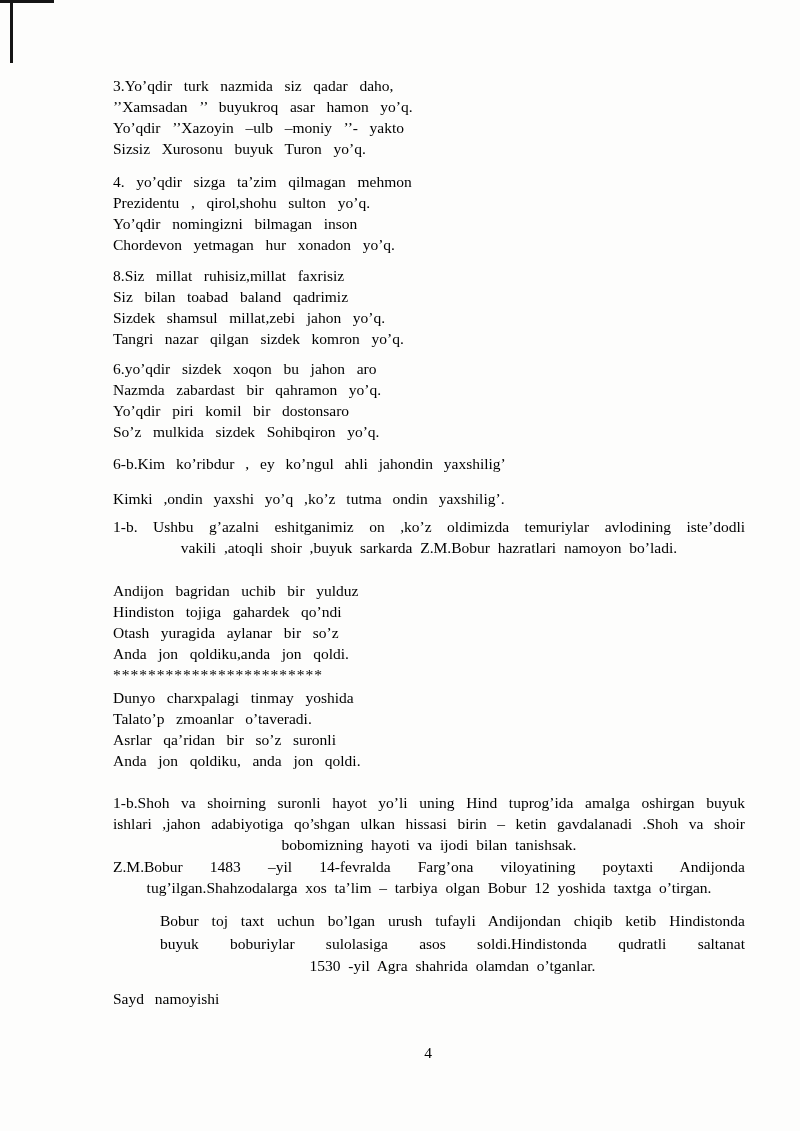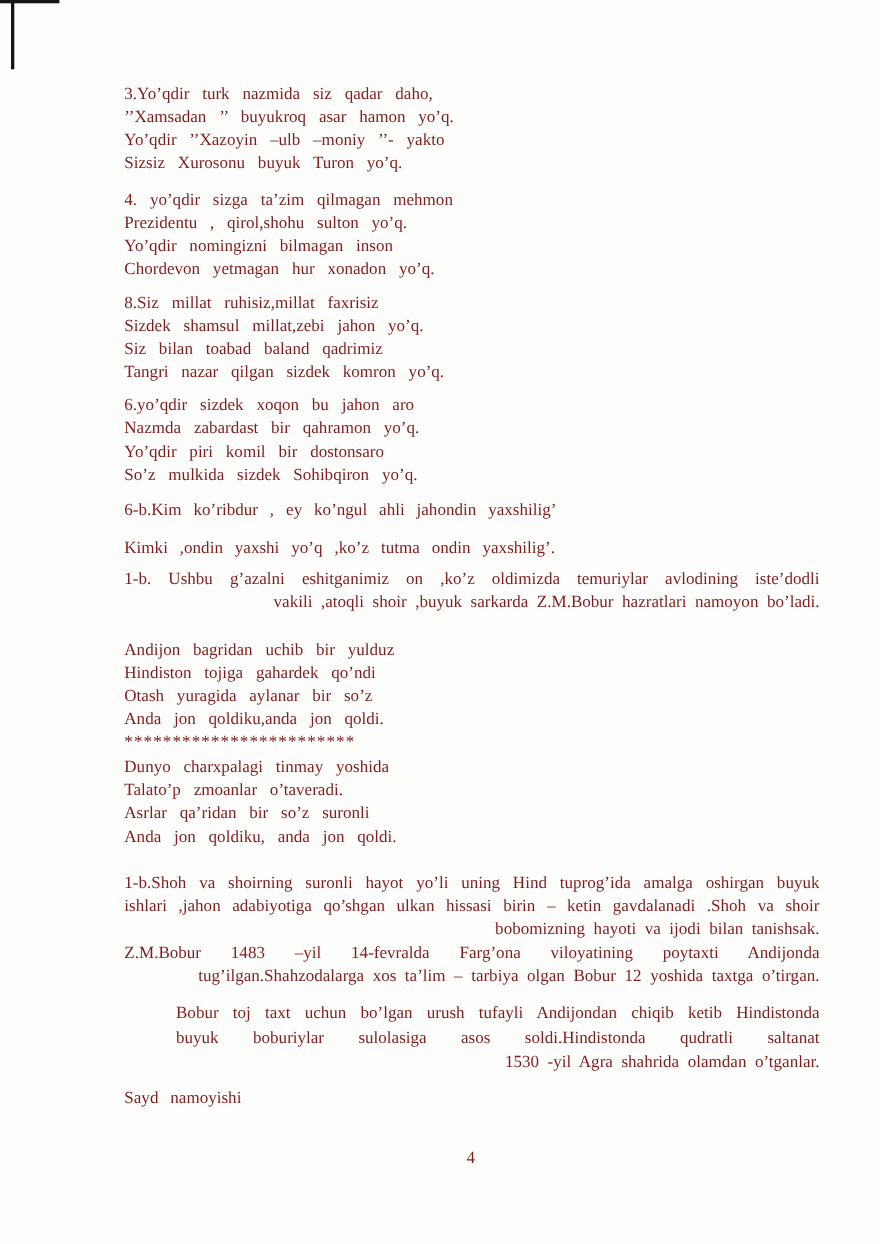--- a/index.html
+++ b/index.html
@@ -1,38 +1,38 @@
 <!DOCTYPE html>
 <html><head>
 <meta charset="utf-8">
 <style>
   html,body { margin:0; padding:0; background:#ffffff; }
   .page {
     position:relative;
     width:800px; height:1131px;
     background:#fdfdfc;
     font-family:"Liberation Serif","DejaVu Serif",serif;
-    color:#7f1d1d;
+    color:#000000;
     overflow:hidden;
   }
   
   .scan-mark-v { position:absolute; left:10px; top:0; width:3px; height:63px; background:#151515; }
   .scan-mark-h { position:absolute; left:0; top:0; width:54px; height:3px; background:#151515; }
 
   .content {
     position:absolute; left:113px; top:75px; width:632px;
     font-size:15.5px; line-height:21px;
   }
   .poem { margin:0; }
   .poem .line { word-spacing:0.5em; white-space:nowrap; }
   .couplet { word-spacing:0.45em; white-space:nowrap; }
   .asterisks { letter-spacing:1px; word-spacing:0; }
 
   .jline { text-align:justify; text-align-last:justify; }
-  .lline { text-align:right; word-spacing:0.25em; }
+  .lline { text-align:center; word-spacing:0.25em; }
 
   .mb12 { margin-bottom:12px; }
   .mb10 { margin-bottom:10px; }
   .mb9  { margin-bottom:9px; }
   .mb11 { margin-bottom:11px; }
   .mb14 { margin-bottom:14px; }
   .mb7  { margin-bottom:7px; }
   .mb22 { margin-bottom:22px; }
   .mb2  { margin-bottom:2px; }
   .mb21 { margin-bottom:21px; }
@@ -64,22 +64,22 @@
 
     <div class="poem mb10">
       <div class="line">4. yo’qdir sizga ta’zim qilmagan mehmon</div>
       <div class="line">Prezidentu , qirol,shohu sulton yo’q.</div>
       <div class="line">Yo’qdir nomingizni bilmagan inson</div>
       <div class="line">Chordevon yetmagan hur xonadon yo’q.</div>
     </div>
 
     <div class="poem mb9">
       <div class="line">8.Siz millat ruhisiz,millat faxrisiz</div>
+      <div class="line">Siz bilan toabad baland qadrimiz</div>
       <div class="line">Sizdek shamsul millat,zebi jahon yo’q.</div>
-      <div class="line">Siz bilan toabad baland qadrimiz</div>
       <div class="line">Tangri nazar qilgan sizdek komron yo’q.</div>
     </div>
 
     <div class="poem mb11">
       <div class="line">6.yo’qdir sizdek xoqon bu jahon aro</div>
       <div class="line">Nazmda zabardast bir qahramon yo’q.</div>
       <div class="line">Yo’qdir piri komil bir dostonsaro</div>
       <div class="line">So’z mulkida sizdek Sohibqiron yo’q.</div>
     </div>
 

